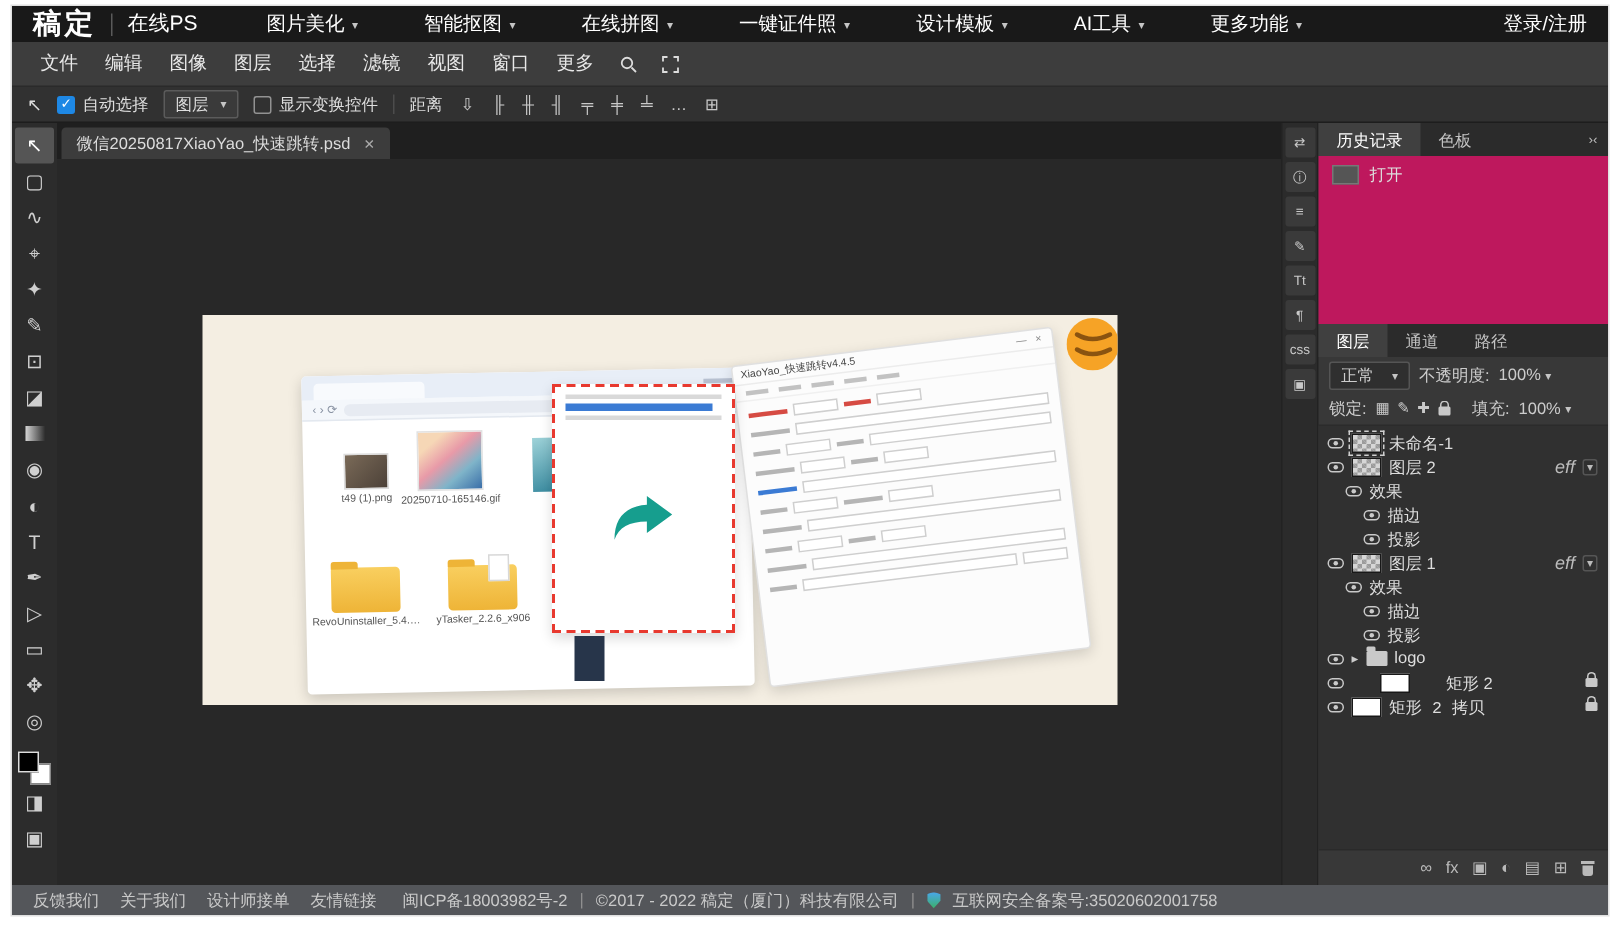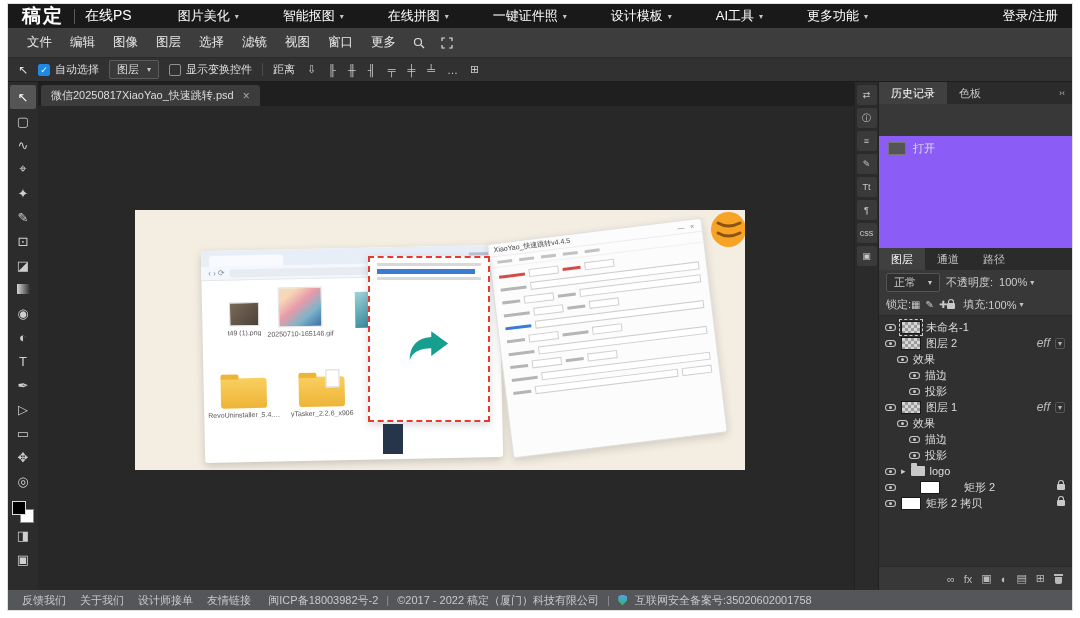--- a/index.html
+++ b/index.html
@@ -136,31 +136,31 @@
                font-size:9px; display:flex; align-items:center; justify-content:center; cursor:pointer; }
 
   
   .rightpanel { width:194px; background:#383838; display:flex; flex-direction:column;
                 border-left:1px solid #222; flex:0 0 auto; }
   .panel-tabs { height:22px; background:#2b2b2b; display:flex; align-items:stretch; flex:0 0 auto; }
   .ptab { display:flex; align-items:center; padding:0 12px; font-size:11px; color:#c3c3c3; cursor:pointer; }
   .ptab.active { background:#404040; color:#fff; }
   .collapse-btn { margin-left:auto; color:#bbb; font-size:9px; padding:0 7px;
                   display:flex; align-items:center; cursor:pointer; }
-  .history-body { height:112px; background:#8b5cf6; flex:0 0 auto;margin-top:32px; }
+  .history-body { height:112px; background:#be185d; flex:0 0 auto; }
   .history-item { display:flex; align-items:center; gap:7px; padding:5px 9px;
                   font-size:11px; color:#ddd; cursor:pointer; }
   .hist-thumb { width:18px; height:13px; background:#555; border:1px solid #777; }
 
   .blend-row { height:24px; display:flex; align-items:center; gap:6px; padding:0 7px;
                font-size:11px; color:#ccc; flex:0 0 auto; }
   .select { display:flex; align-items:center; gap:12px; border:1px solid #555; background:#2f2f2f;
             padding:1px 7px; border-radius:2px; cursor:pointer; }
   .val { display:flex; align-items:center; gap:3px; cursor:pointer; }
-  .lock-row { height:22px; display:flex; align-items:center; gap:0; padding:0 7px;
+  .lock-row { height:22px; display:flex; align-items:center; gap:6px; padding:0 7px;
               font-size:11px; color:#ccc; border-bottom:1px solid #2b2b2b; flex:0 0 auto; }
   .lk { font-size:10px; color:#c9c9c9; cursor:pointer; }
 
   .eye { width:11px; height:7px; border:1px solid #c9c9c9; border-radius:60%/100%;
          display:inline-block; position:relative; flex:0 0 auto; cursor:pointer; }
   .eye::after { content:""; position:absolute; left:3px; top:1px; width:3px; height:3px;
          border-radius:50%; background:#c9c9c9; }
   .lock-ic { display:inline-block; width:8px; height:6px; background:#c9c9c9; border-radius:1px;
          position:relative; flex:0 0 auto; }
   .lock-ic::before { content:""; position:absolute; left:1px; top:-4px; width:4px; height:4px;
@@ -568,21 +568,21 @@
             <span class="grp-caret">▸</span>
             <span class="folder-mini"></span>
             <span class="lname">logo</span>
           </div>
           <div class="layer-row" style="padding-left: 6px; gap: 24px;">
             <span class="eye"></span>
             <span class="lthumb white"></span>
             <span class="lname">矩形 2</span>
             <span class="lock-ic row-lock"></span>
           </div>
-          <div class="layer-row" style="padding-left: 6px;">
+          <div class="layer-row" style="padding-left: 6px; font-family: Liberation Mono, monospace;">
             <span class="eye"></span>
             <span class="lthumb white"></span>
             <span class="lname">矩形 2 拷贝</span>
             <span class="lock-ic row-lock"></span>
           </div>
         </div>
       <div class="layers-footer" id="layers-footer">
           <span class="lf-icon">∞</span>
           <span class="lf-icon">fx</span>
           <span class="lf-icon">▣</span>

